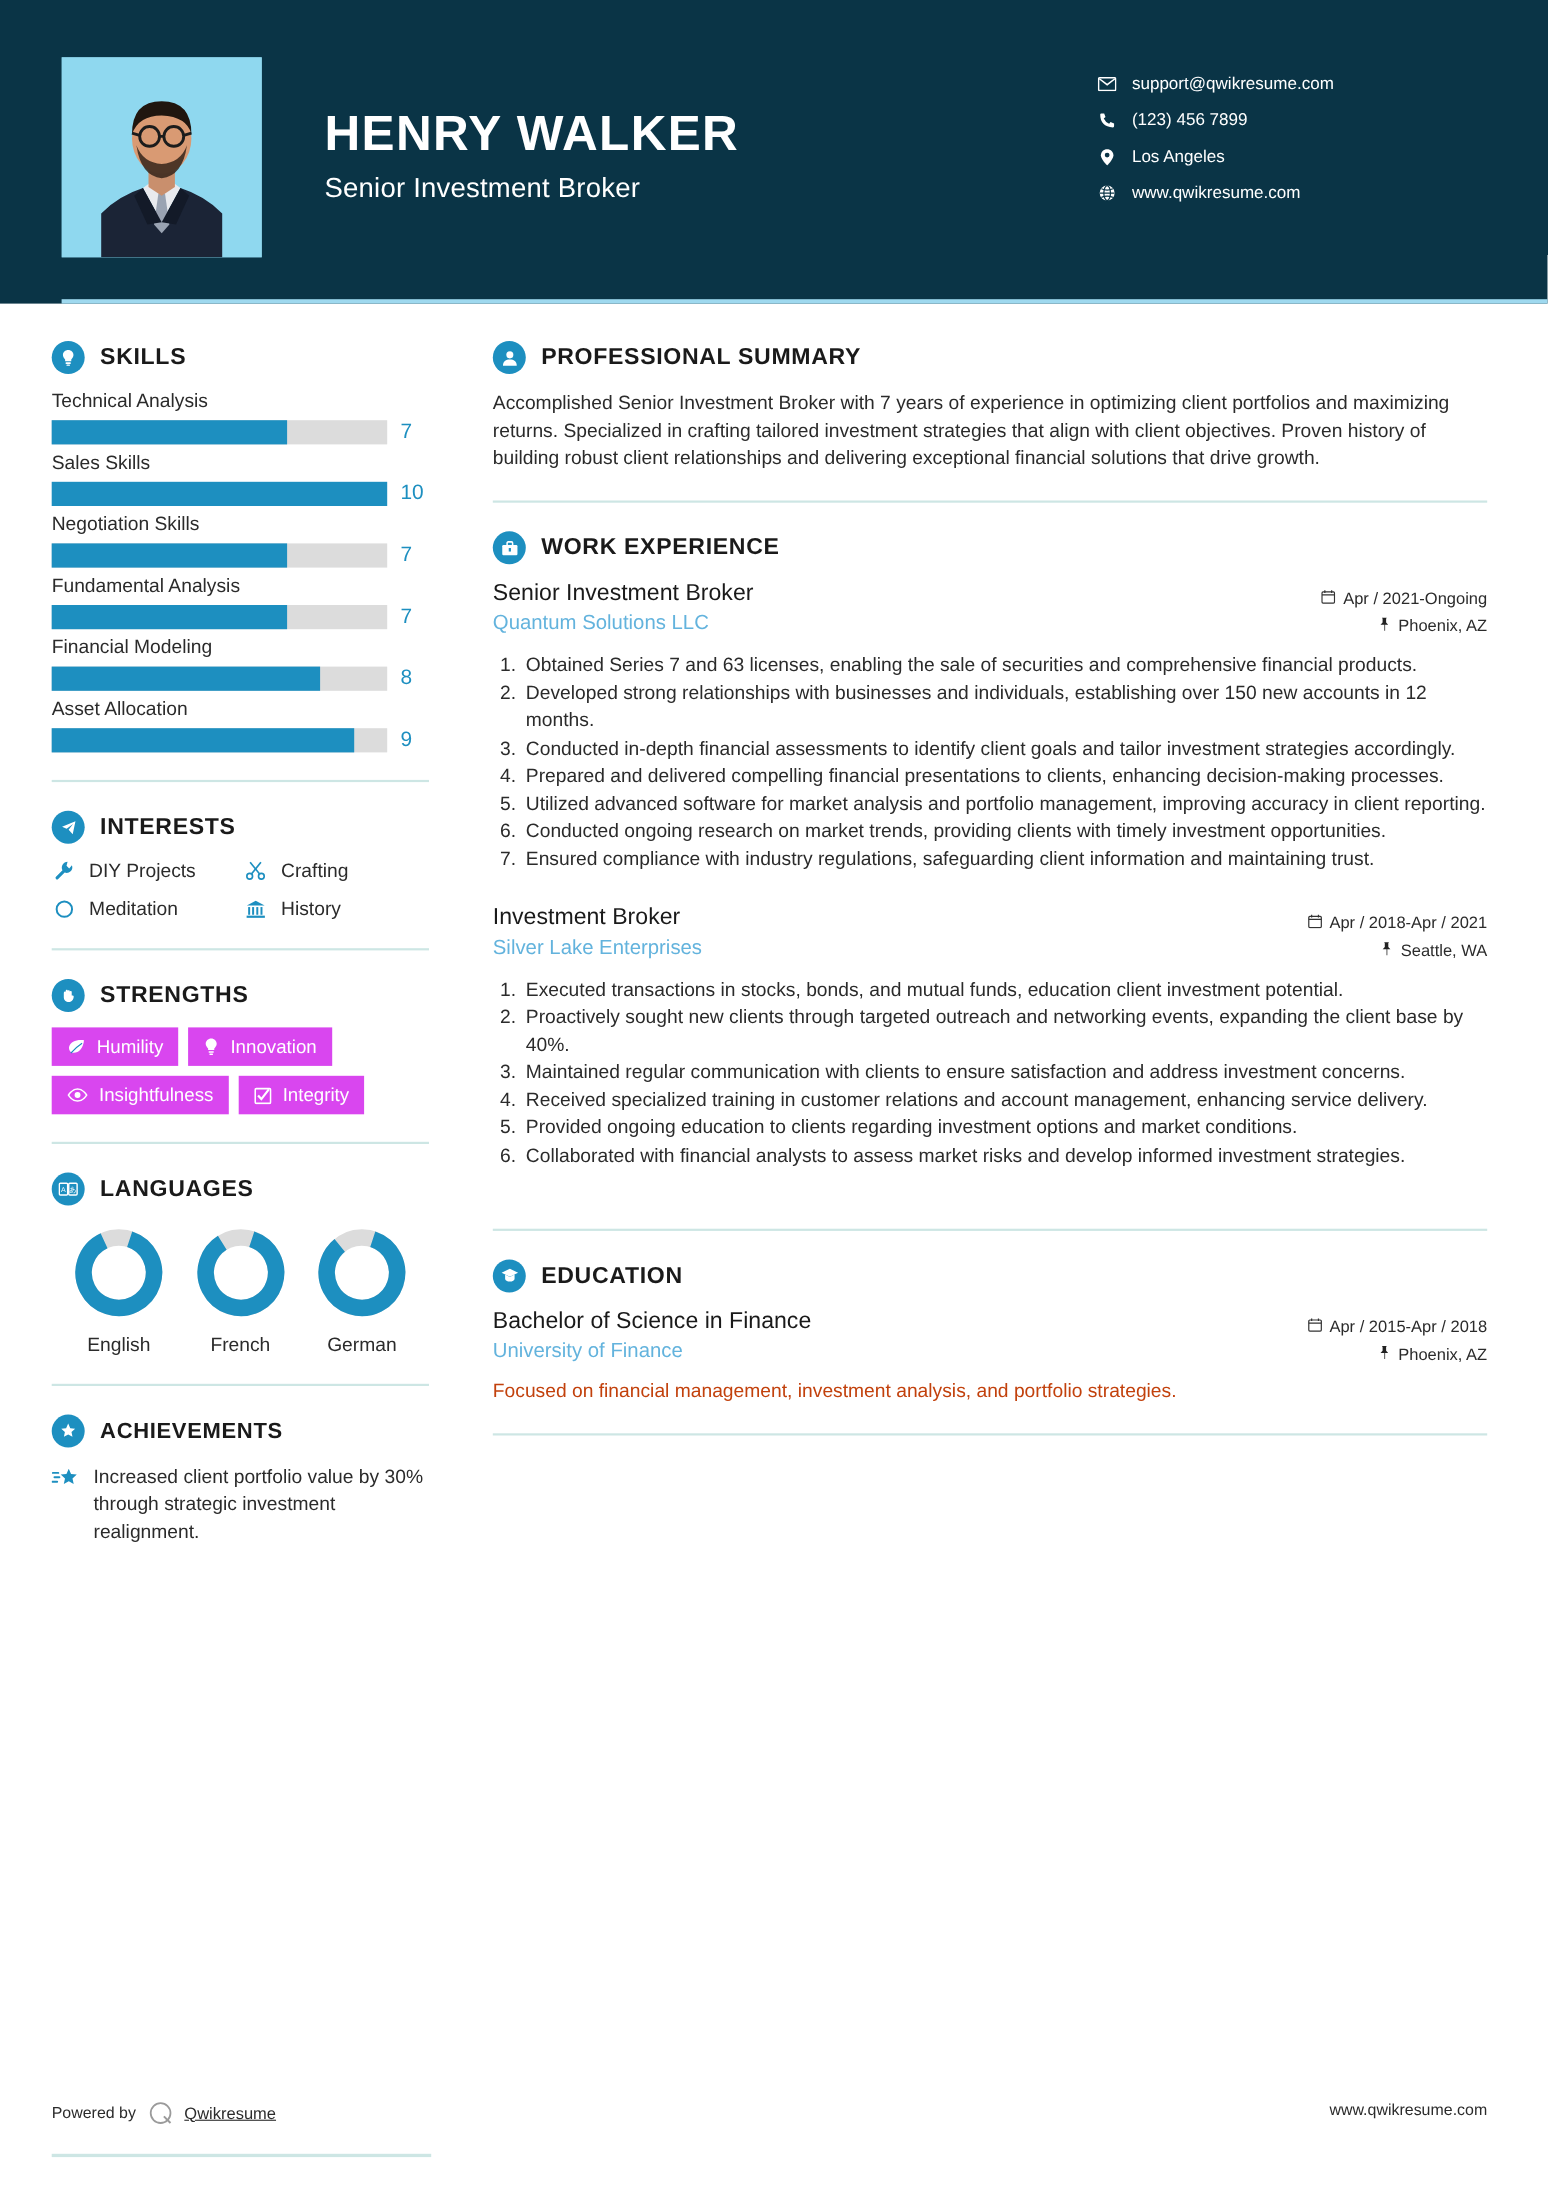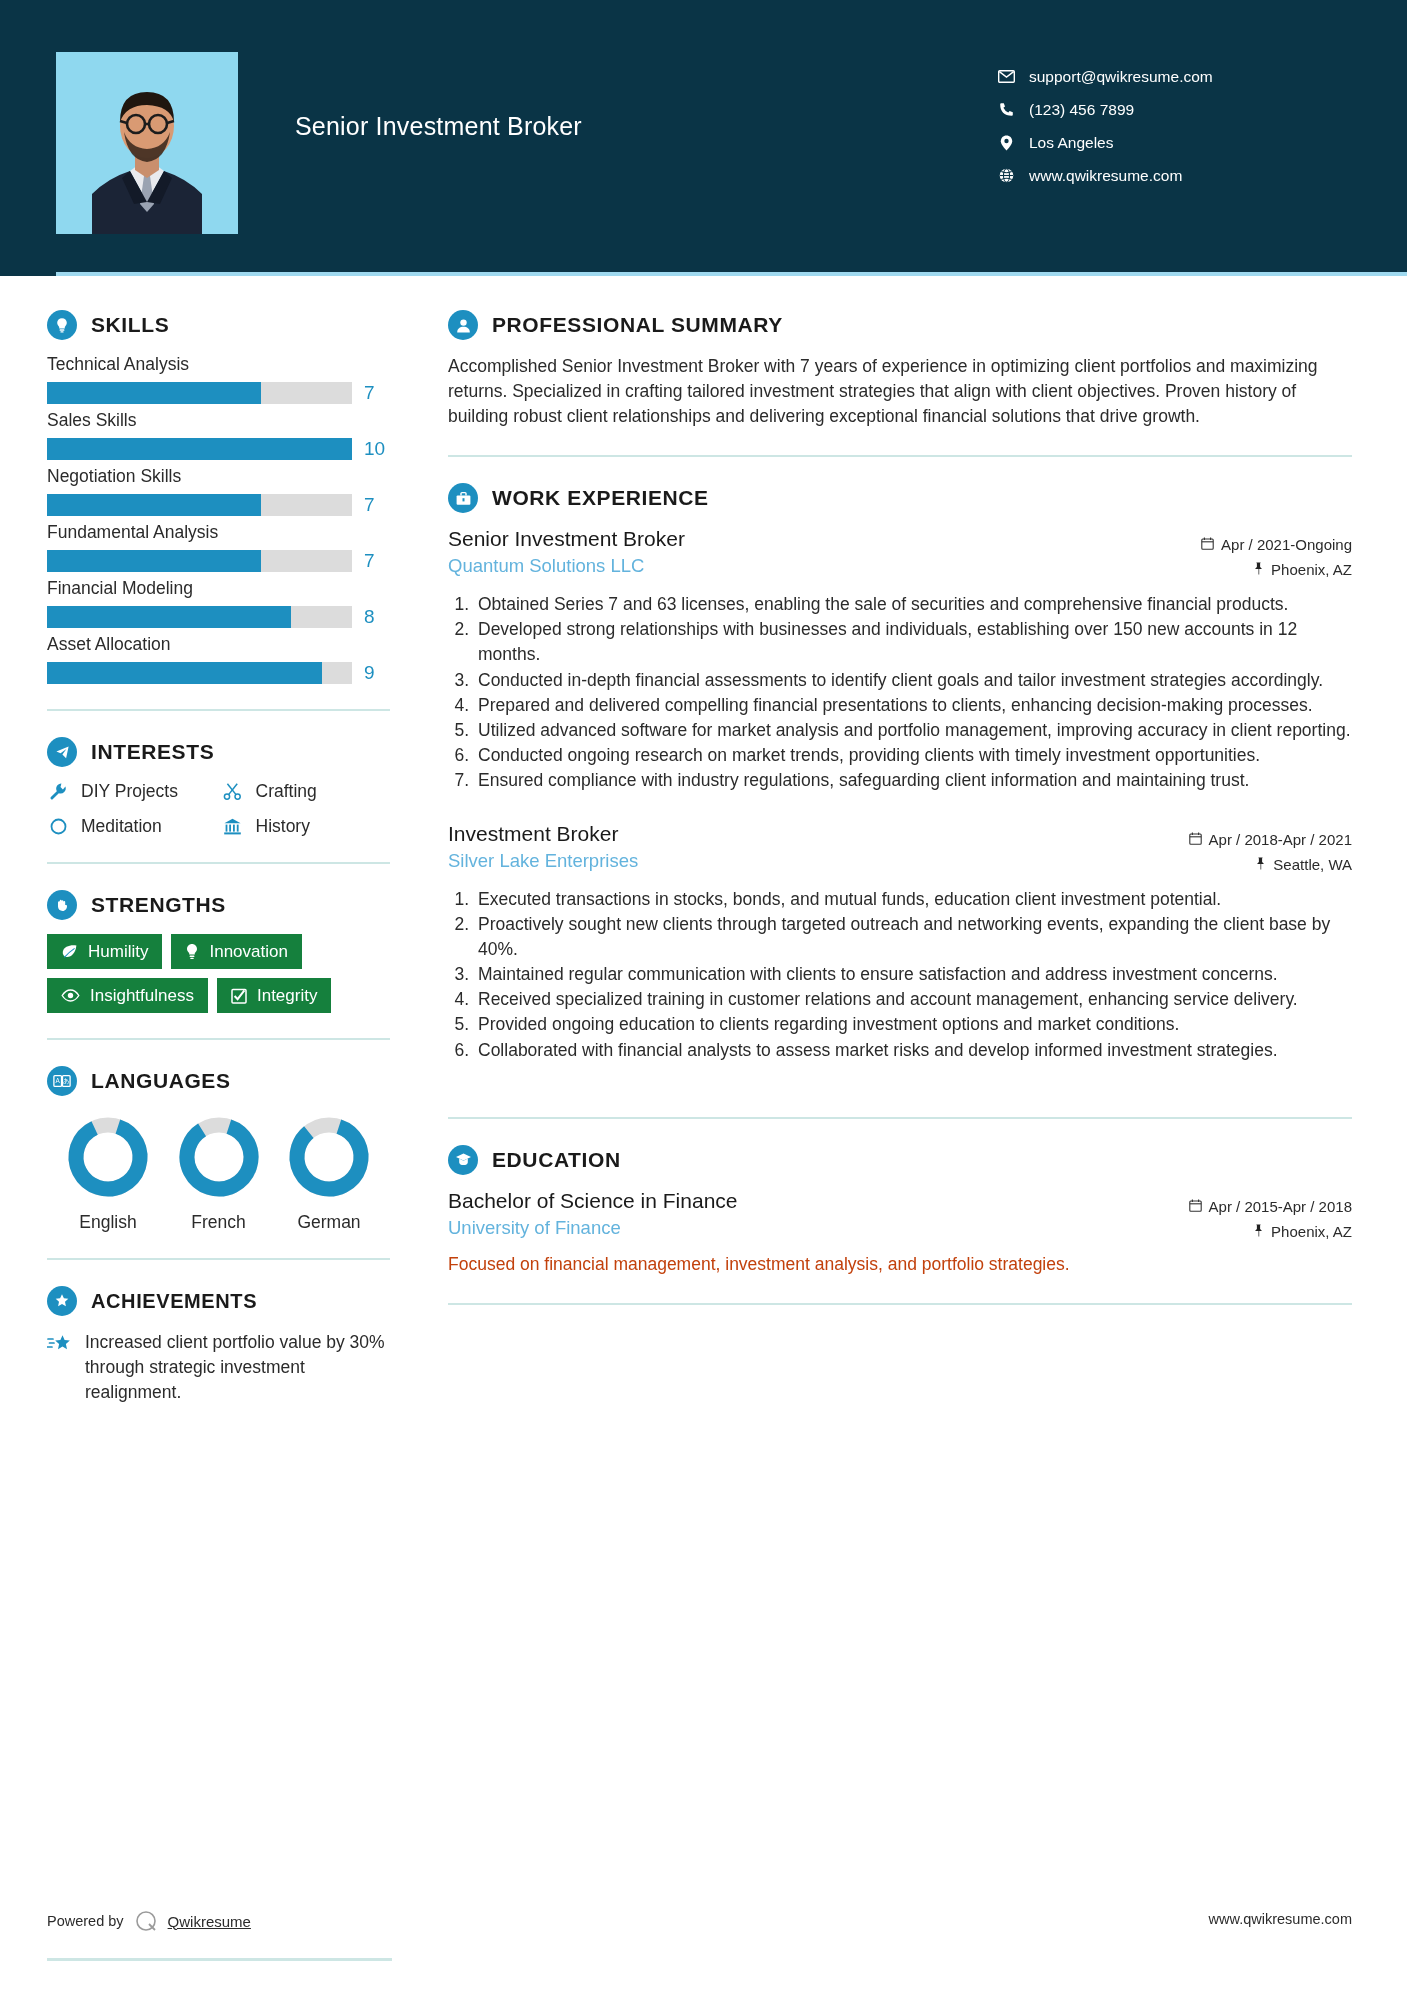--- a/index.html
+++ b/index.html
@@ -165,21 +165,21 @@
     column-gap: 6px;
     margin-top: 6px;
   }
   .interest { display:flex; align-items:center; gap: 12px; }
   .interest .ico { width:22px; flex:0 0 22px; display:flex; align-items:center; justify-content:center; color:#1d8fc0;}
   .interest .lbl { font-size: 17.5px; color:#2b2b2b; }
 
   
   .strengths { display:flex; flex-wrap: wrap; gap: 9px; margin-top: 6px; }
   .tag {
-    background: #15803d;
+    background: #d946ef;
     color: #fff;
     font-size: 17px;
     padding: 9px 14px;
     display:flex;
     align-items:center;
     gap: 10px;
     line-height: 1;
   }
   .tag .ico { display:flex; align-items:center; }
 
@@ -309,20 +309,21 @@
           <line x1="71" y1="71" x2="64" y2="69"></line>
           <line x1="111" y1="71" x2="118" y2="69"></line>
         </g>
 
         <path d="M74 119 L91 150 L78 152 L66 126 Z" fill="#131a28"></path>
         <path d="M108 119 L91 150 L104 152 L116 126 Z" fill="#131a28"></path>
       </svg>
     </div>
 
     <div class="name-block">
+      <div class="name">HENRY WALKER</div>
       <div class="role">Senior Investment Broker</div>
     </div>
 
     <div class="contacts">
       <div class="contact-row">
         <span class="contact-ico">
           <svg width="17" height="13" viewBox="0 0 17 13">
               <rect x="0.7" y="0.7" width="15.6" height="11.6" rx="1" fill="none" stroke="#fff" stroke-width="1.4"></rect>
               <path d="M1.4 1.6 L8.5 7 L15.6 1.6" fill="none" stroke="#fff" stroke-width="1.4"></path>
             </svg>

